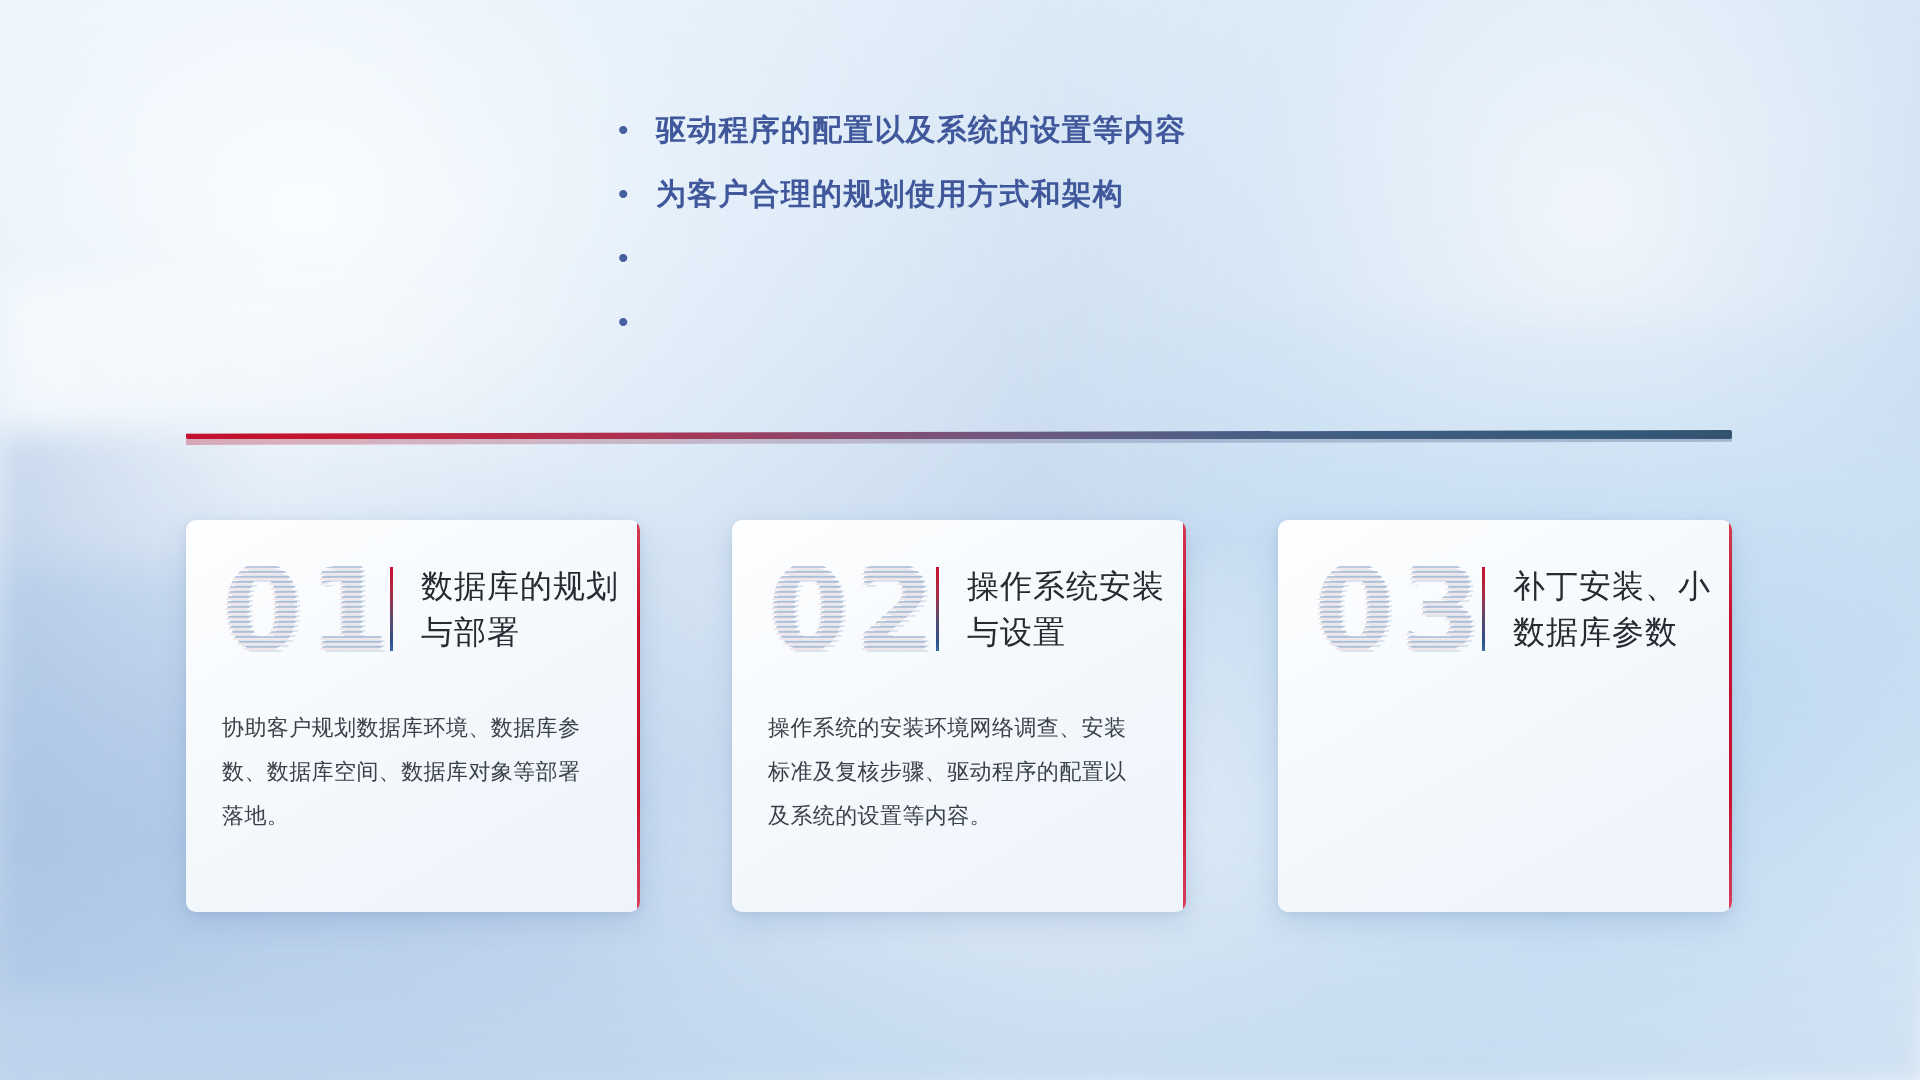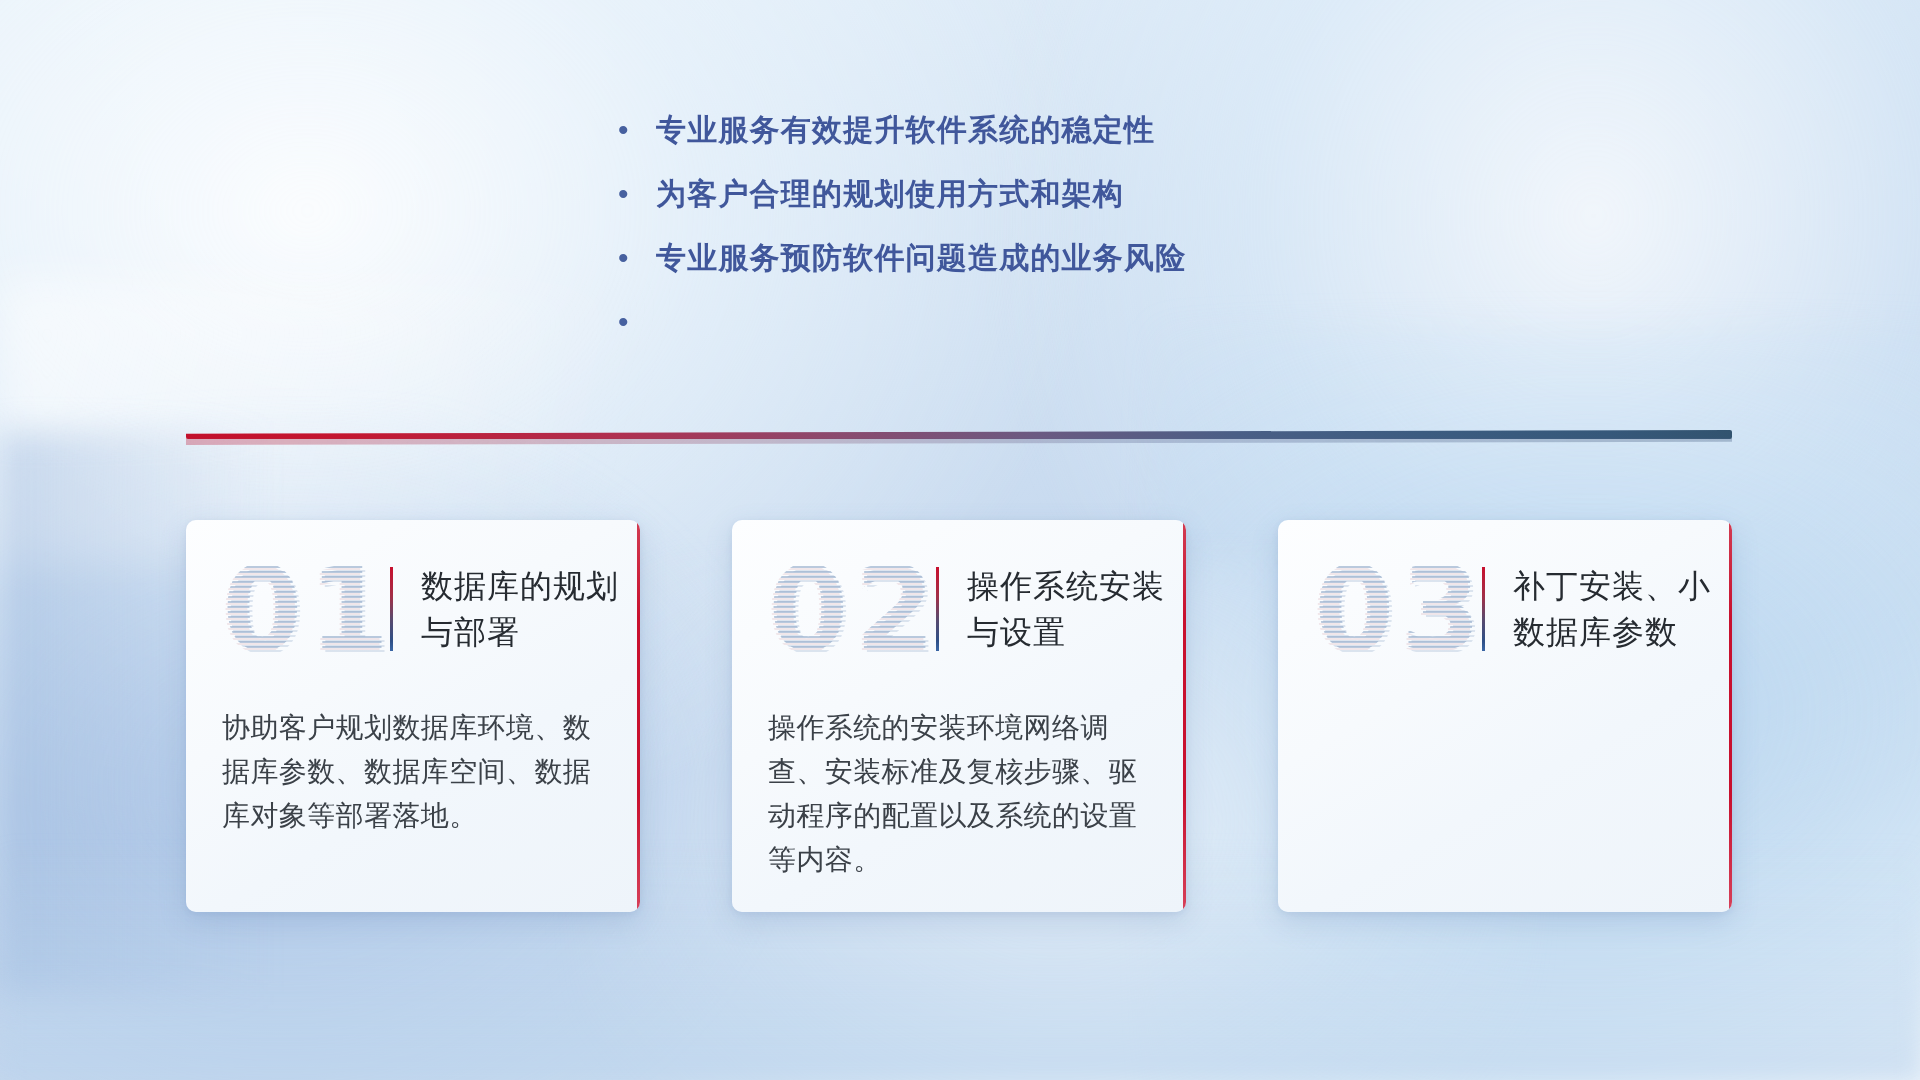--- a/index.html
+++ b/index.html
@@ -153,21 +153,21 @@
   .card-title{
     color:#262b31;
     font-size:32px; line-height:46px;
     letter-spacing:1px;
     font-weight:400;
     white-space:pre-line;
   }
   .card-body{
     padding:8px 38px 0 36px;
     color:#3b4148;
-    font-size:28px; line-height:44px;
+    font-size:22px; line-height:44px;
     letter-spacing:.4px;
   }
 </style>
 </head>
 <body>
 
 <div id="bg">
   <div class="bg-base"></div>
   <div class="bg-g1"></div>
   <div class="bg-g2"></div>
@@ -175,29 +175,28 @@
   <div class="bg-g4"></div>
   <div class="bg-g5"></div>
   <div class="bg-streak"></div>
   <div class="bg-left-dark"></div>
   <div class="bg-bottom"></div>
 </div>
 
 <div id="bullets">
   <div class="bullet-row">
     <span class="bullet-dot">•</span>
-    <span class="bullet-text">专业服务有效提升软件系统的稳定性</span>
+    <span class="bullet-text">驱动程序的配置以及系统的设置等内容</span>
   </div>
   <div class="bullet-row">
     <span class="bullet-dot">•</span>
     <span class="bullet-text">为客户合理的规划使用方式和架构</span>
   </div>
   <div class="bullet-row">
     <span class="bullet-dot">•</span>
-    <span class="bullet-text">专业服务预防软件问题造成的业务风险</span>
   </div>
   <div class="bullet-row">
     <span class="bullet-dot">•</span>
   </div>
 </div>
 
 <div id="divider">
   <div class="blade-top"></div>
   <div class="blade-bot"></div>
 </div>

